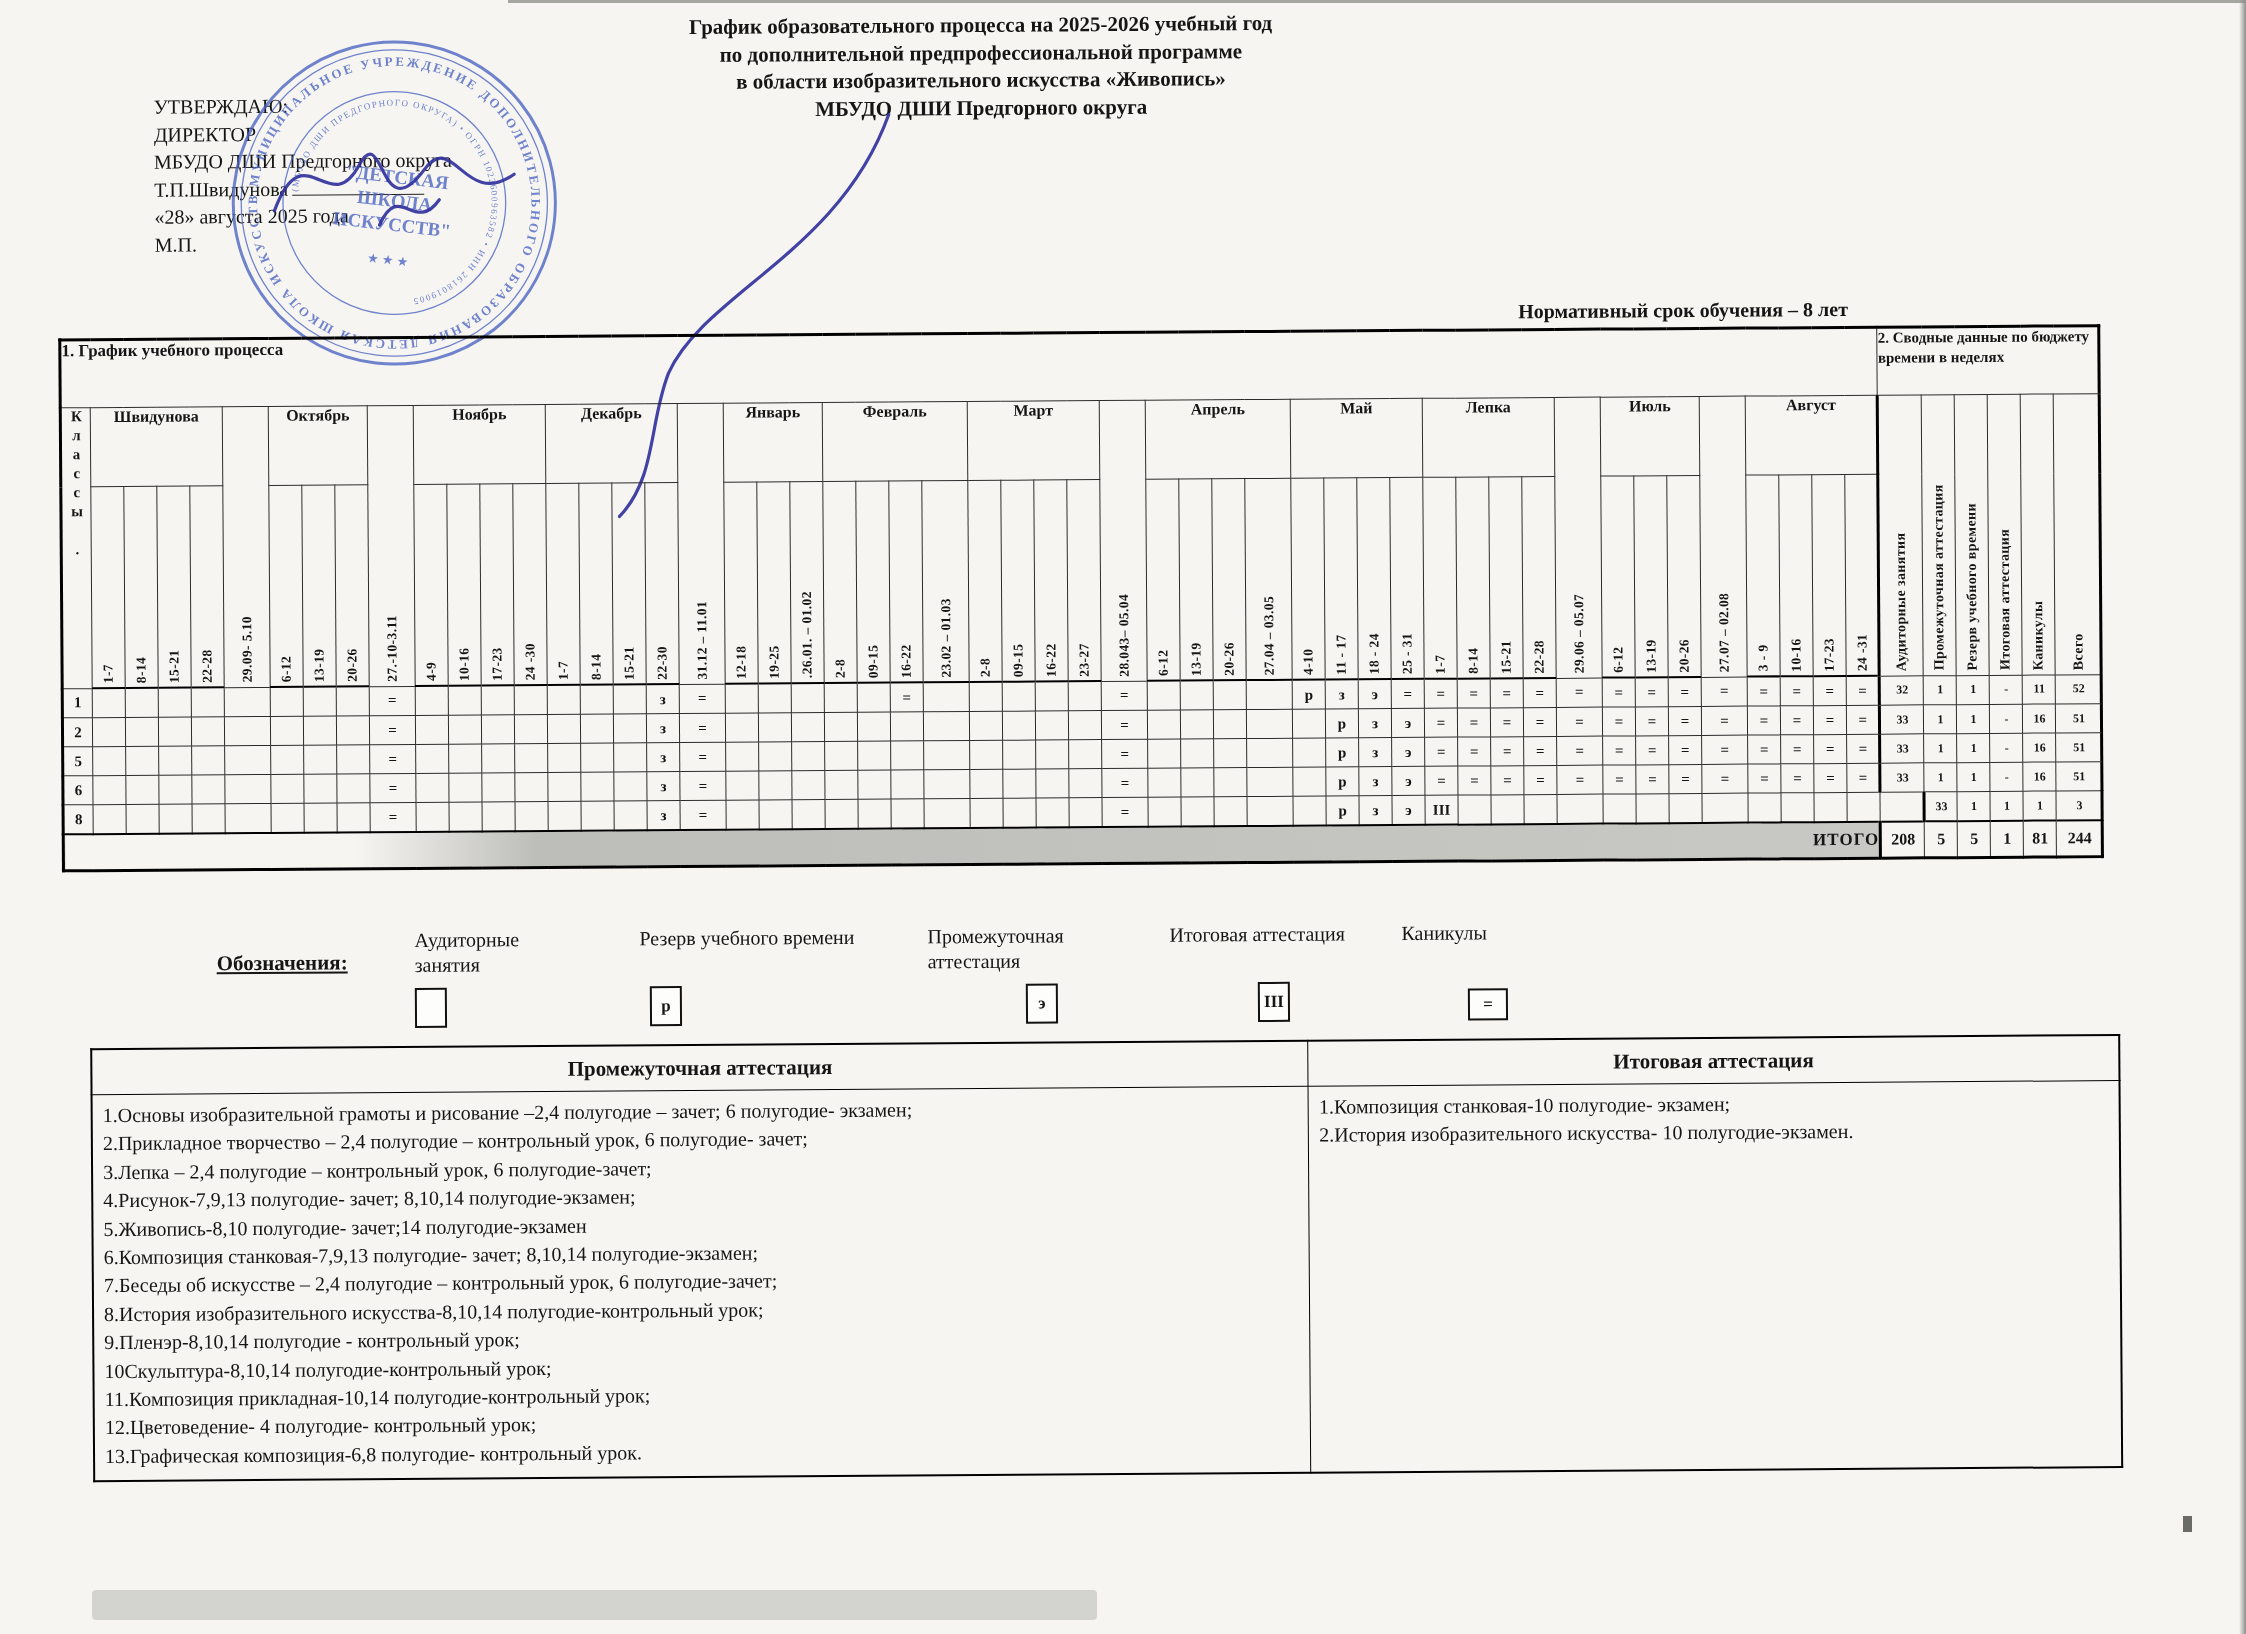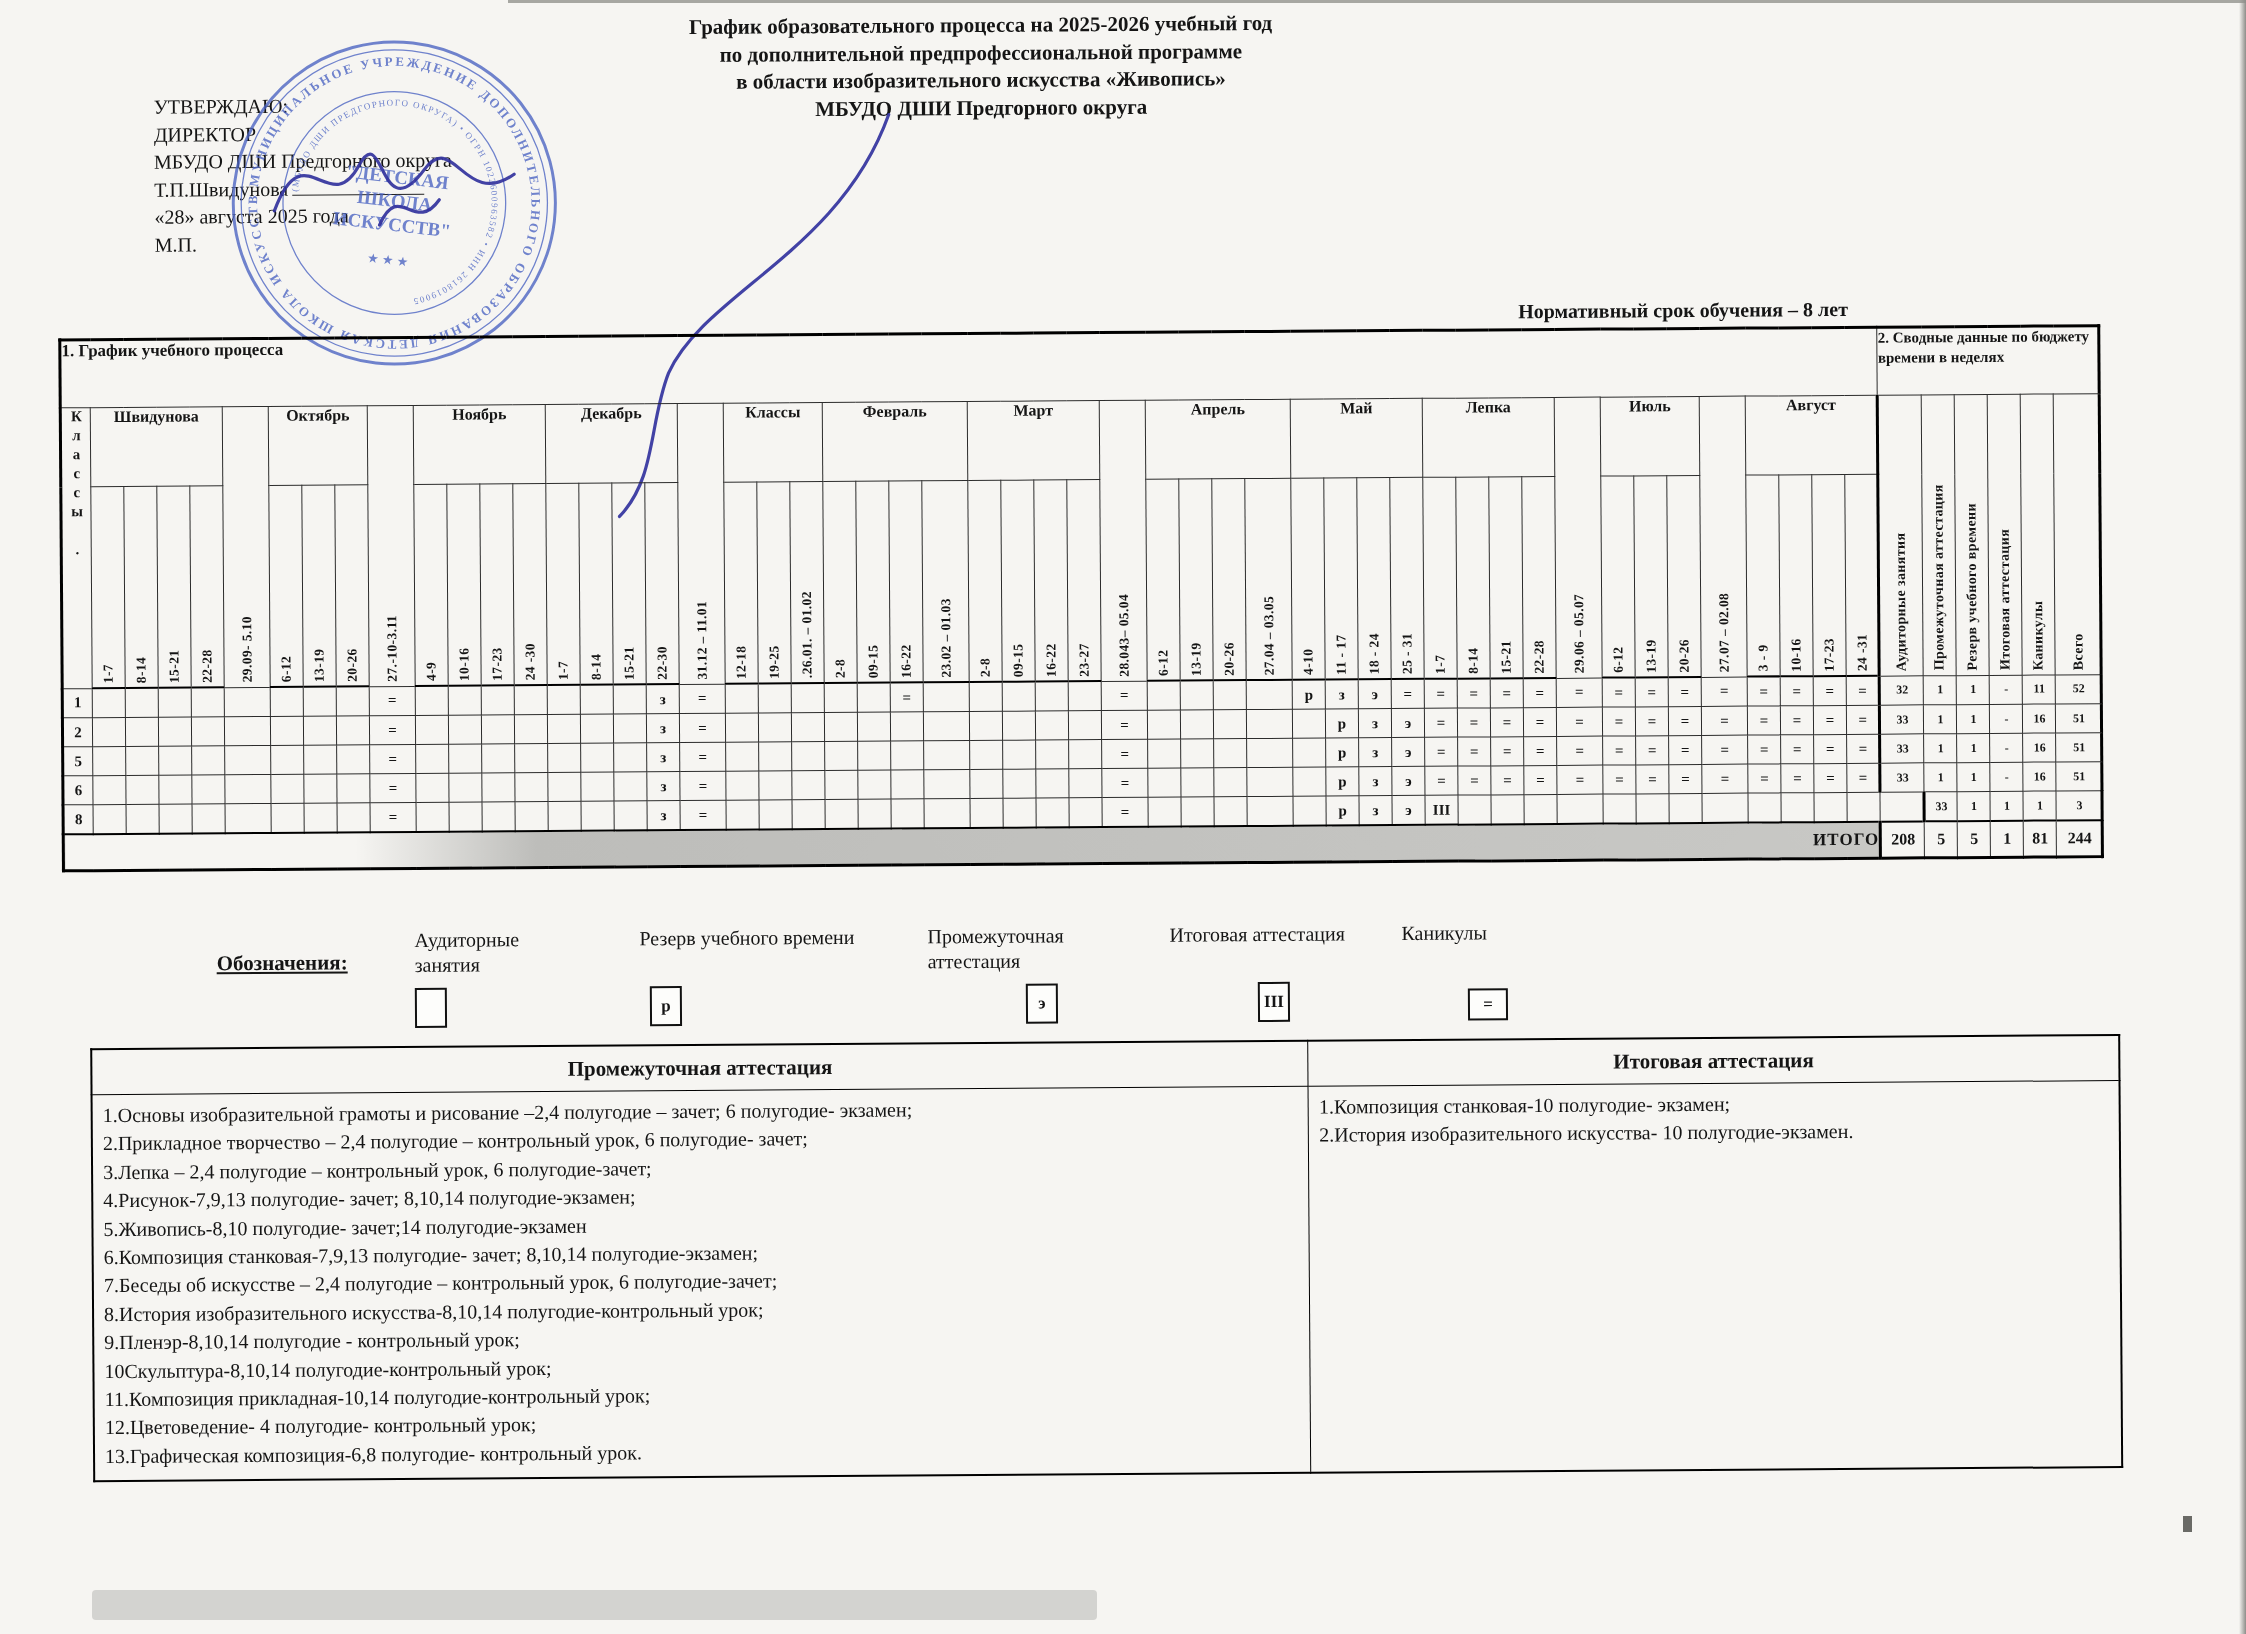--- a/index.html
+++ b/index.html
@@ -204,21 +204,21 @@
             </tr>
             <tr class="months">
               <td class="classes" rowspan="2"><span class="upright">Классы .</span></td>
               <td class="month" colspan="4">Швидунова</td>
               <td class="wk tall" rowspan="2"><span class="vtext">29.09- 5.10</span></td>
               <td class="month" colspan="3">Октябрь</td>
               <td class="wk tall" rowspan="2"><span class="vtext">27.-10-3.11</span></td>
               <td class="month" colspan="4">Ноябрь</td>
               <td class="month" colspan="4">Декабрь</td>
               <td class="wk tall" rowspan="2"><span class="vtext">31.12 – 11.01</span></td>
-              <td class="month" colspan="3">Классы</td>
+              <td class="month" colspan="3">Январь</td>
               <td class="month" colspan="4">Февраль</td>
               <td class="month" colspan="4">Март</td>
               <td class="wk tall" rowspan="2"><span class="vtext">28.043– 05.04</span></td>
               <td class="month" colspan="4">Апрель</td>
               <td class="month" colspan="4">Май</td>
               <td class="month" colspan="4">Лепка</td>
               <td class="wk tall" rowspan="2"><span class="vtext">29.06 – 05.07</span></td>
               <td class="month" colspan="3">Июль</td>
               <td class="wk tall" rowspan="2"><span class="vtext">27.07 – 02.08</span></td>
               <td class="month" colspan="4">Август</td>

